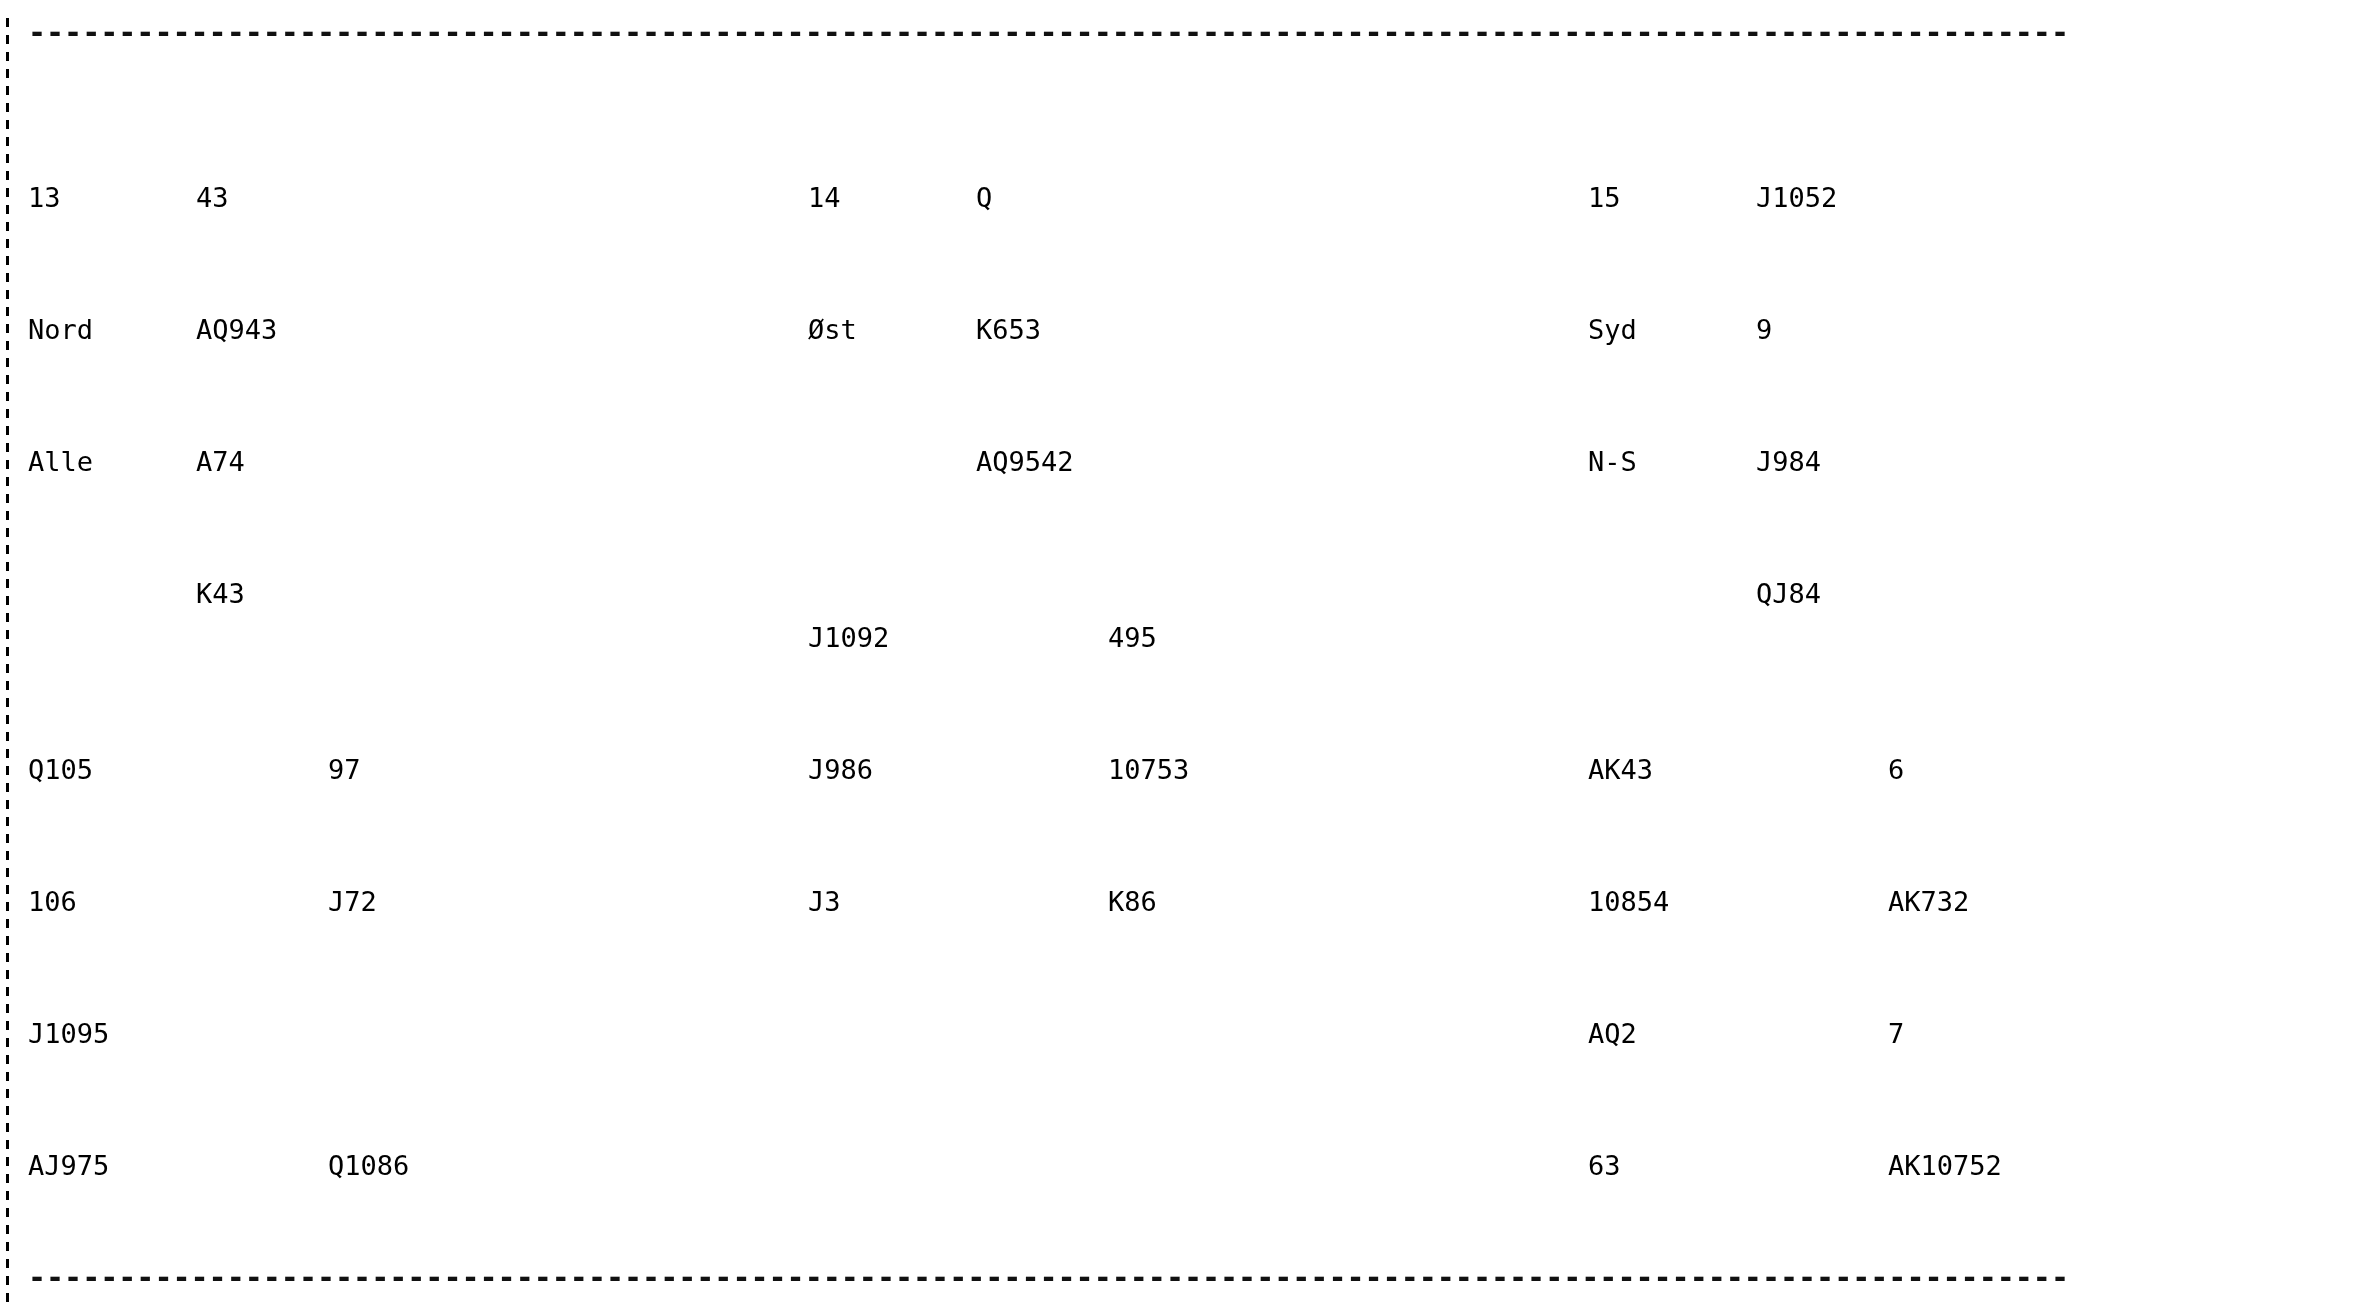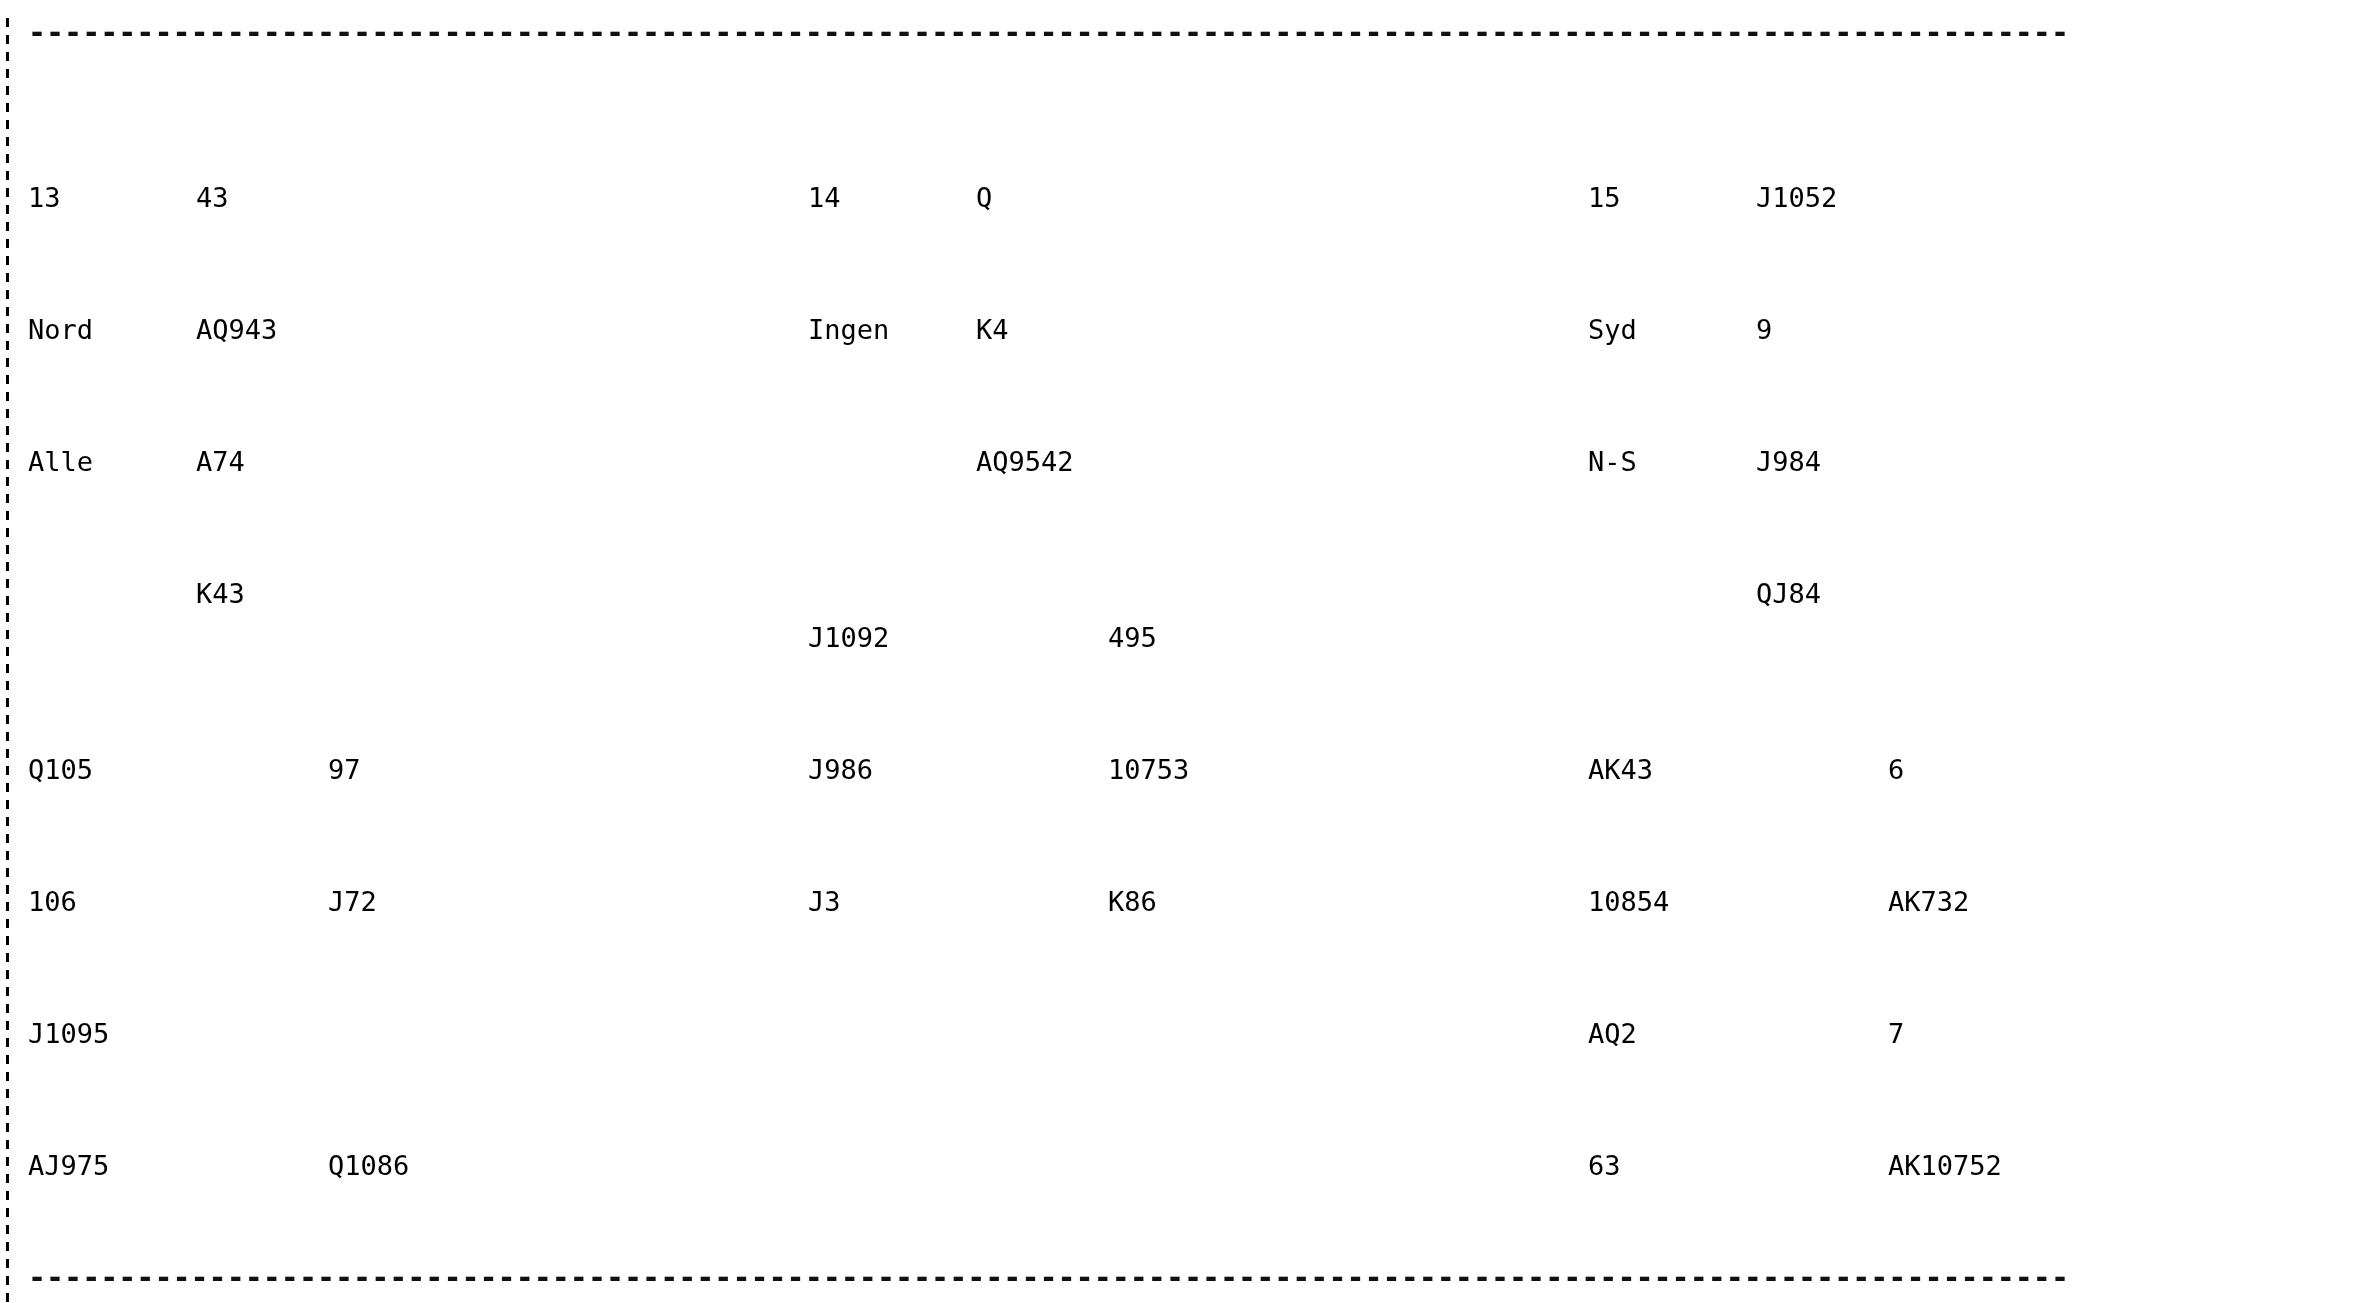--- a/index.html
+++ b/index.html
@@ -133,22 +133,22 @@
 
       
     </div>
 
     <div class="board">
       <div class="hdr-row">
         <span class="hdr-label">14</span>
         <span class="hdr-hand">Q</span>
       </div>
       <div class="hdr-row">
-        <span class="hdr-label">Ingen</span>
-        <span class="hdr-hand">K4</span>
+        <span class="hdr-label">Øst</span>
+        <span class="hdr-hand">K653</span>
       </div>
       <div class="hdr-row">
         <span class="hdr-label"></span>
         <span class="hdr-hand">AQ9542</span>
       </div>
 
       <div class="ew-row">
         <span class="ew-west">J1092</span>
         <span class="ew-east">495</span>
       </div>

